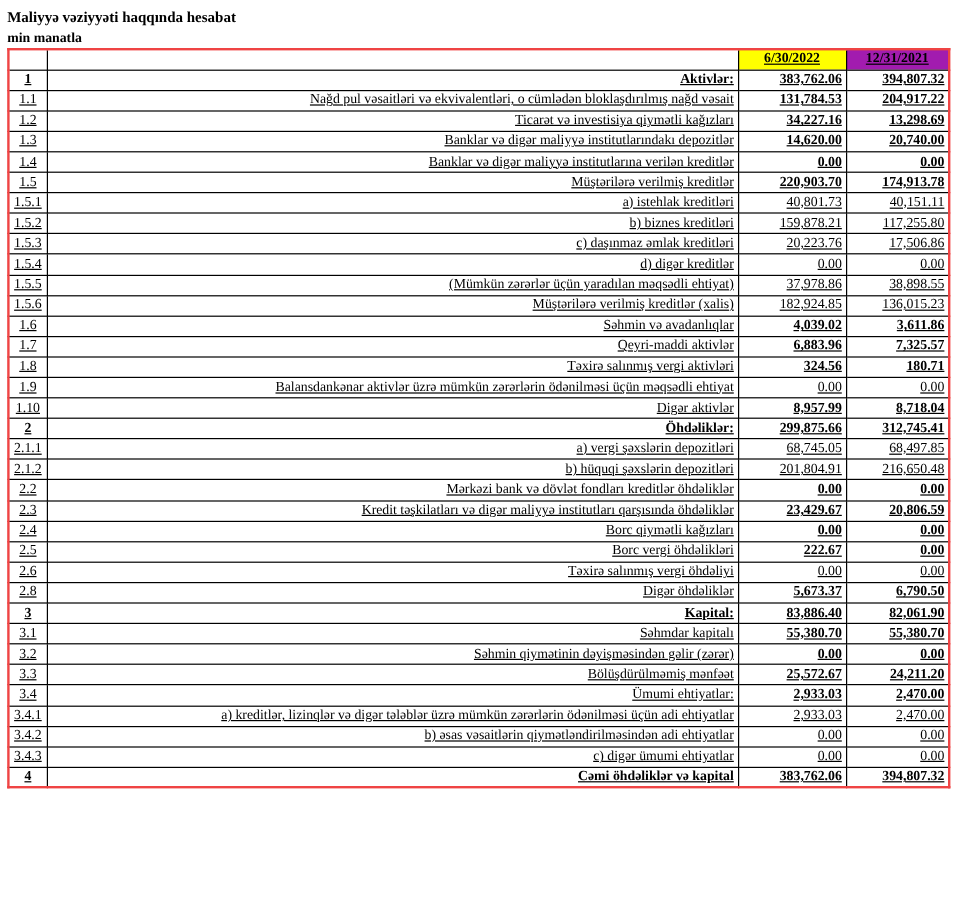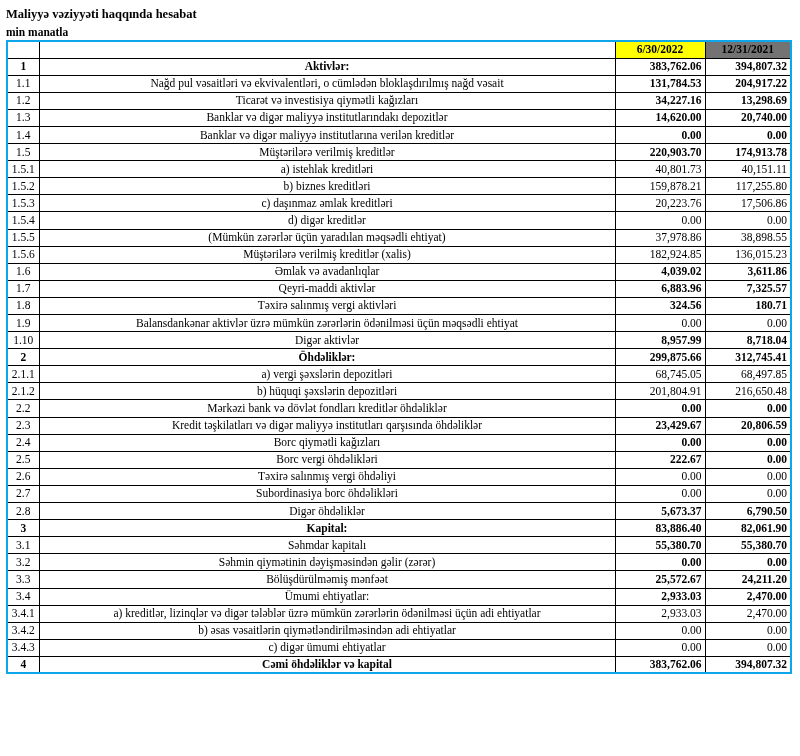--- a/index.html
+++ b/index.html
@@ -25,37 +25,38 @@
     text-align: left;
     font-weight: bold;
     font-size: 11.5px;
     margin: 0 2px 2px 0;
   }
   table.report {
     border-collapse: collapse;
     width: 100%;
     font-size: 11.5px;
     table-layout: fixed;
-    border: 2px solid #0ea5e9;
+    border: 2px solid #ef4444;
+    text-decoration: underline;
   }
   table.report td, table.report th {
     border: 1px solid #000;
     padding: 0 3px;
     height: 17.1px;
     line-height: 13px;
     overflow: hidden;
     white-space: nowrap;
     box-sizing: border-box;
   }
   col.c-num { width: 32px; }
   col.c-lbl { width: auto; }
   col.c-v1 { width: 90px; }
   col.c-v2 { width: 86px; }
   .num { text-align: center; font-weight: normal; }
-  .lbl { text-align: center; font-weight: normal; }
+  .lbl { text-align: right; font-weight: normal; }
   .val { text-align: right; font-weight: normal; }
   .b { font-weight: bold; }
   th.date-head {
     text-align: center;
     font-weight: bold;
     font-size: 11.5px;
   }
   th.empty-head { background: #ffffff; }
 </style>
 </head>
@@ -70,21 +71,21 @@
       <col class="c-num">
       <col class="c-lbl">
       <col class="c-v1">
       <col class="c-v2">
     </colgroup>
     <thead>
       <tr>
         <th class="empty-head"></th>
         <th class="empty-head"></th>
         <th class="date-head" style="background: rgb(255, 255, 0);">6/30/2022</th>
-        <th class="date-head" style="background: #737373;">12/31/2021</th>
+        <th class="date-head" style="background: #a21caf;">12/31/2021</th>
       </tr>
     </thead>
     <tbody>
 
     <tr>
           <td class="num b">1</td>
           <td class="lbl b">Aktivlər:</td>
           <td class="val b">383,762.06</td>
           <td class="val b">394,807.32</td>
         </tr>
@@ -149,21 +150,21 @@
           <td class="val">38,898.55</td>
         </tr>
         <tr>
           <td class="num">1.5.6</td>
           <td class="lbl">Müştərilərə verilmiş kreditlər (xalis)</td>
           <td class="val">182,924.85</td>
           <td class="val">136,015.23</td>
         </tr>
         <tr>
           <td class="num">1.6</td>
-          <td class="lbl">Əmlak və avadanlıqlar</td>
+          <td class="lbl">Səhmin və avadanlıqlar</td>
           <td class="val b">4,039.02</td>
           <td class="val b">3,611.86</td>
         </tr>
         <tr>
           <td class="num">1.7</td>
           <td class="lbl">Qeyri-maddi aktivlər</td>
           <td class="val b">6,883.96</td>
           <td class="val b">7,325.57</td>
         </tr>
         <tr>
@@ -222,26 +223,20 @@
         </tr>
         <tr>
           <td class="num">2.5</td>
           <td class="lbl">Borc vergi öhdəlikləri</td>
           <td class="val b">222.67</td>
           <td class="val b">0.00</td>
         </tr>
         <tr>
           <td class="num">2.6</td>
           <td class="lbl">Təxirə salınmış vergi öhdəliyi</td>
-          <td class="val">0.00</td>
-          <td class="val">0.00</td>
-        </tr>
-        <tr>
-          <td class="num">2.7</td>
-          <td class="lbl">Subordinasiya borc öhdəlikləri</td>
           <td class="val">0.00</td>
           <td class="val">0.00</td>
         </tr>
         <tr>
           <td class="num">2.8</td>
           <td class="lbl">Digər öhdəliklər</td>
           <td class="val b">5,673.37</td>
           <td class="val b">6,790.50</td>
         </tr>
         <tr>

